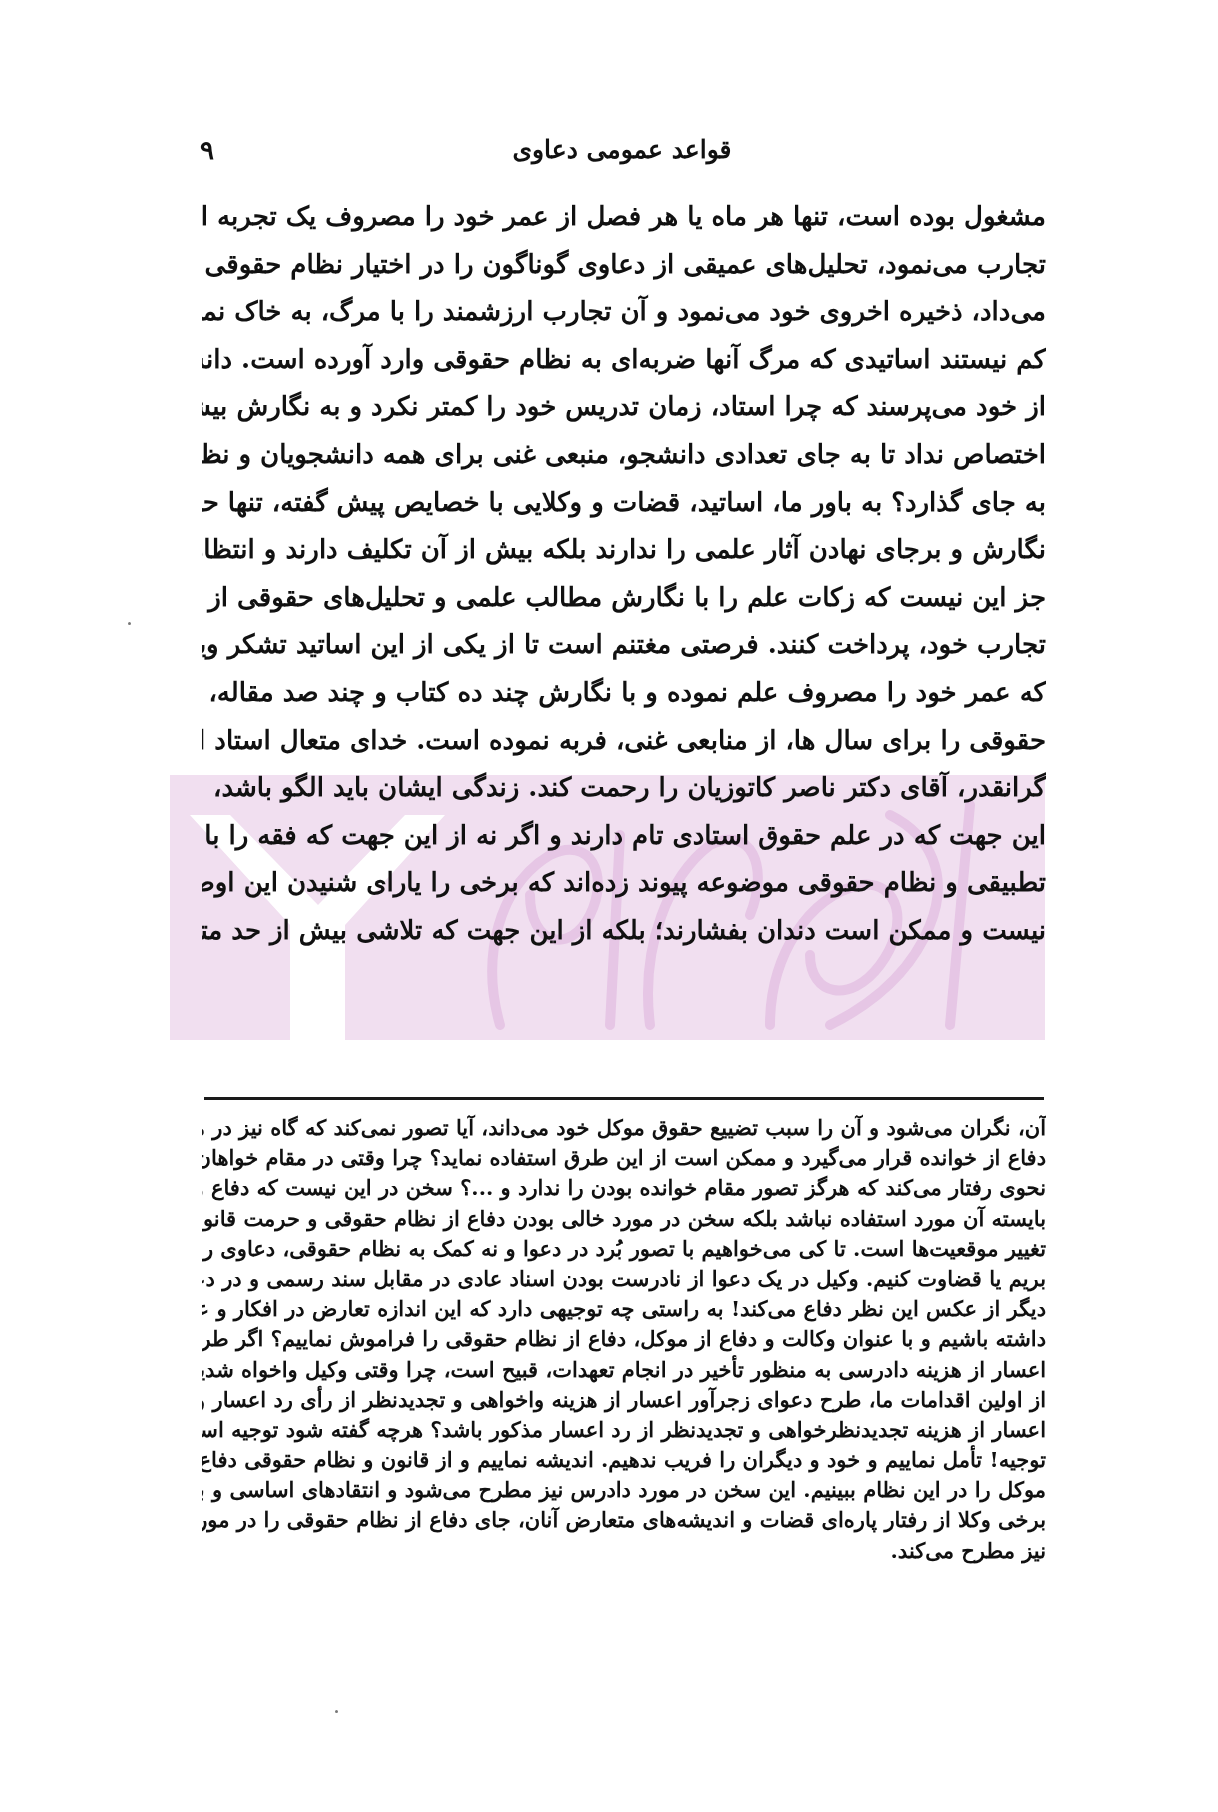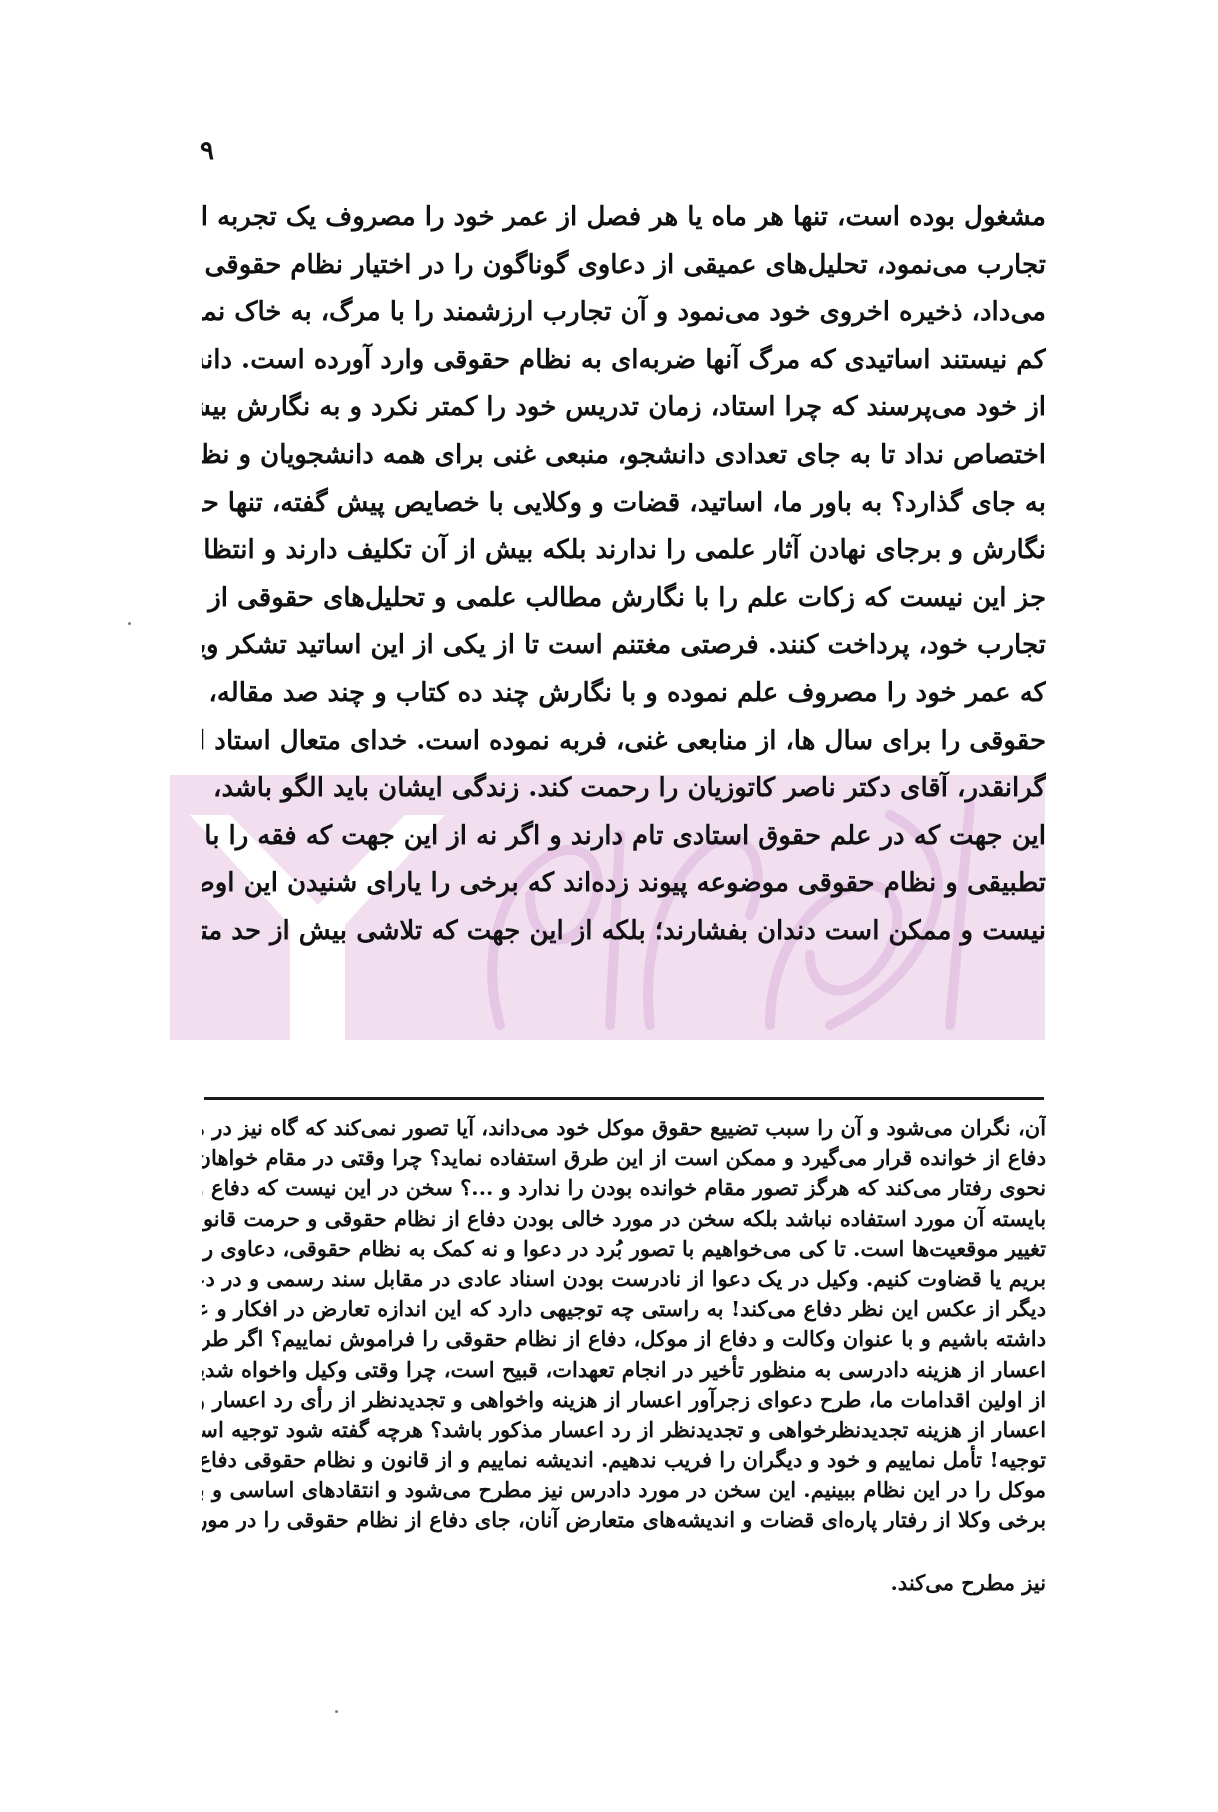--- a/index.html
+++ b/index.html
@@ -87,21 +87,20 @@
     .fn-line {
       display: block;
       height: 30.2px;
       white-space: nowrap;
       text-align: justify;
       text-align-last: justify;
       overflow: hidden;
     }
     .fn-line.last {
       text-align-last: right;
-      margin-top: 32px;
     }
     .watermark {
       position: absolute;
       left: 170px;
       top: 775px;
       width: 875px;
       height: 265px;
       background: #f1dff0;
       z-index: 1;
     }
@@ -115,20 +114,21 @@
       border-radius: 50%;
       background: #777;
     }
   </style>
 </head>
 <body>
 
 <div class="page">
 
   <div class="running-header">
+    <div class="running-title">قواعد عمومی دعاوی</div>
     <div class="page-number">۹</div>
   </div>
 
   <div class="watermark">
     <svg width="875" height="265" viewBox="0 0 875 265">
 
       <path d="M20 40 L120 150 L120 265 L175 265 L175 150 L275 40 L235 40 L148 130 L60 40 Z" fill="#ffffff"></path>
 
       <g fill="none" stroke="#e6c6e5" stroke-width="10" stroke-linecap="round" stroke-linejoin="round">
         <path d="M330 250 C310 180 330 110 380 80 C420 60 440 100 420 140 C400 180 360 170 360 120"></path>

